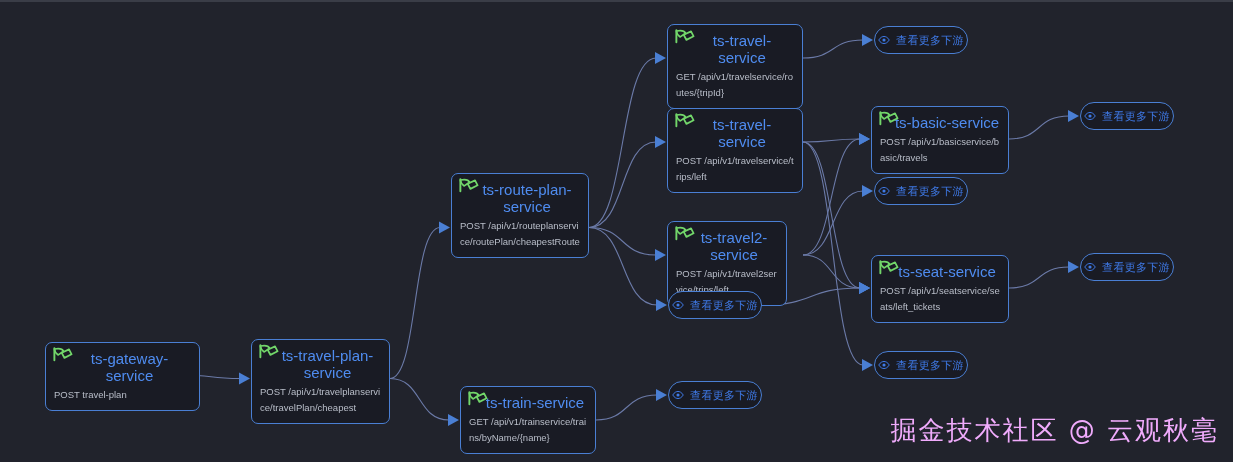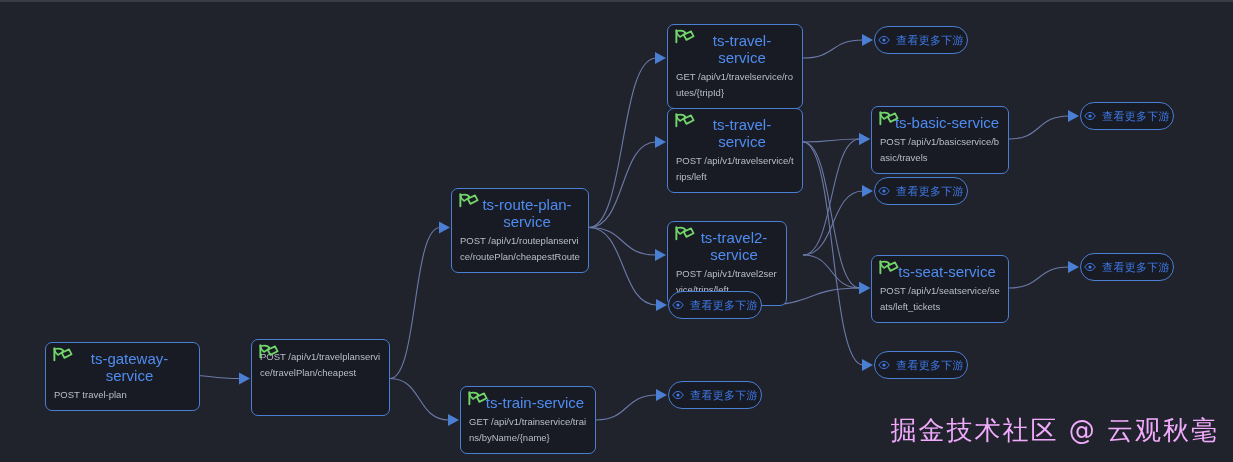--- a/index.html
+++ b/index.html
@@ -140,23 +140,24 @@
           </svg></span>
         <div class="node-title">ts-gateway-service</div>
         <div class="node-sub">POST travel-plan</div>
       </div>
       <div class="node" style="left: 251px; top: 337px; width: 139px; min-height: 77px;">
         <span class="cam-icon"><svg viewBox="0 0 24 22" xmlns="http://www.w3.org/2000/svg">
             <path d="M2.6 1.2 L2.6 14.5" stroke="#72d66a" stroke-width="2.1" fill="none" stroke-linecap="round"></path>
             <path d="M2.6 2.2 C7.5 1.2 11.4 2.0 12.6 4.6 L6.8 8.6 C4.4 7.2 2.9 5.1 2.6 2.2 Z" fill="none" stroke="#72d66a" stroke-width="1.9" stroke-linejoin="round"></path>
             <path d="M10.6 6.3 L18.6 2.6 L21.4 8.0 L13.5 11.9 Z" fill="none" stroke="#72d66a" stroke-width="1.9" stroke-linejoin="round"></path>
           </svg></span>
+        <div class="node-title">ts-travel-plan-service</div>
         <div class="node-sub">POST /api/v1/travelplanservice/travelPlan/cheapest</div>
       </div>
-      <div class="node" style="left: 451px; top: 186px; width: 138px; min-height: 76px;">
+      <div class="node" style="left: 451px; top: 171px; width: 138px; min-height: 76px;">
         <span class="cam-icon"><svg viewBox="0 0 24 22" xmlns="http://www.w3.org/2000/svg">
             <path d="M2.6 1.2 L2.6 14.5" stroke="#72d66a" stroke-width="2.1" fill="none" stroke-linecap="round"></path>
             <path d="M2.6 2.2 C7.5 1.2 11.4 2.0 12.6 4.6 L6.8 8.6 C4.4 7.2 2.9 5.1 2.6 2.2 Z" fill="none" stroke="#72d66a" stroke-width="1.9" stroke-linejoin="round"></path>
             <path d="M10.6 6.3 L18.6 2.6 L21.4 8.0 L13.5 11.9 Z" fill="none" stroke="#72d66a" stroke-width="1.9" stroke-linejoin="round"></path>
           </svg></span>
         <div class="node-title">ts-route-plan-service</div>
         <div class="node-sub">POST /api/v1/routeplanservice/routePlan/cheapestRoute</div>
       </div>
       <div class="node" style="left: 667px; top: 22px; width: 136px; min-height: 68px;">
         <span class="cam-icon"><svg viewBox="0 0 24 22" xmlns="http://www.w3.org/2000/svg">

